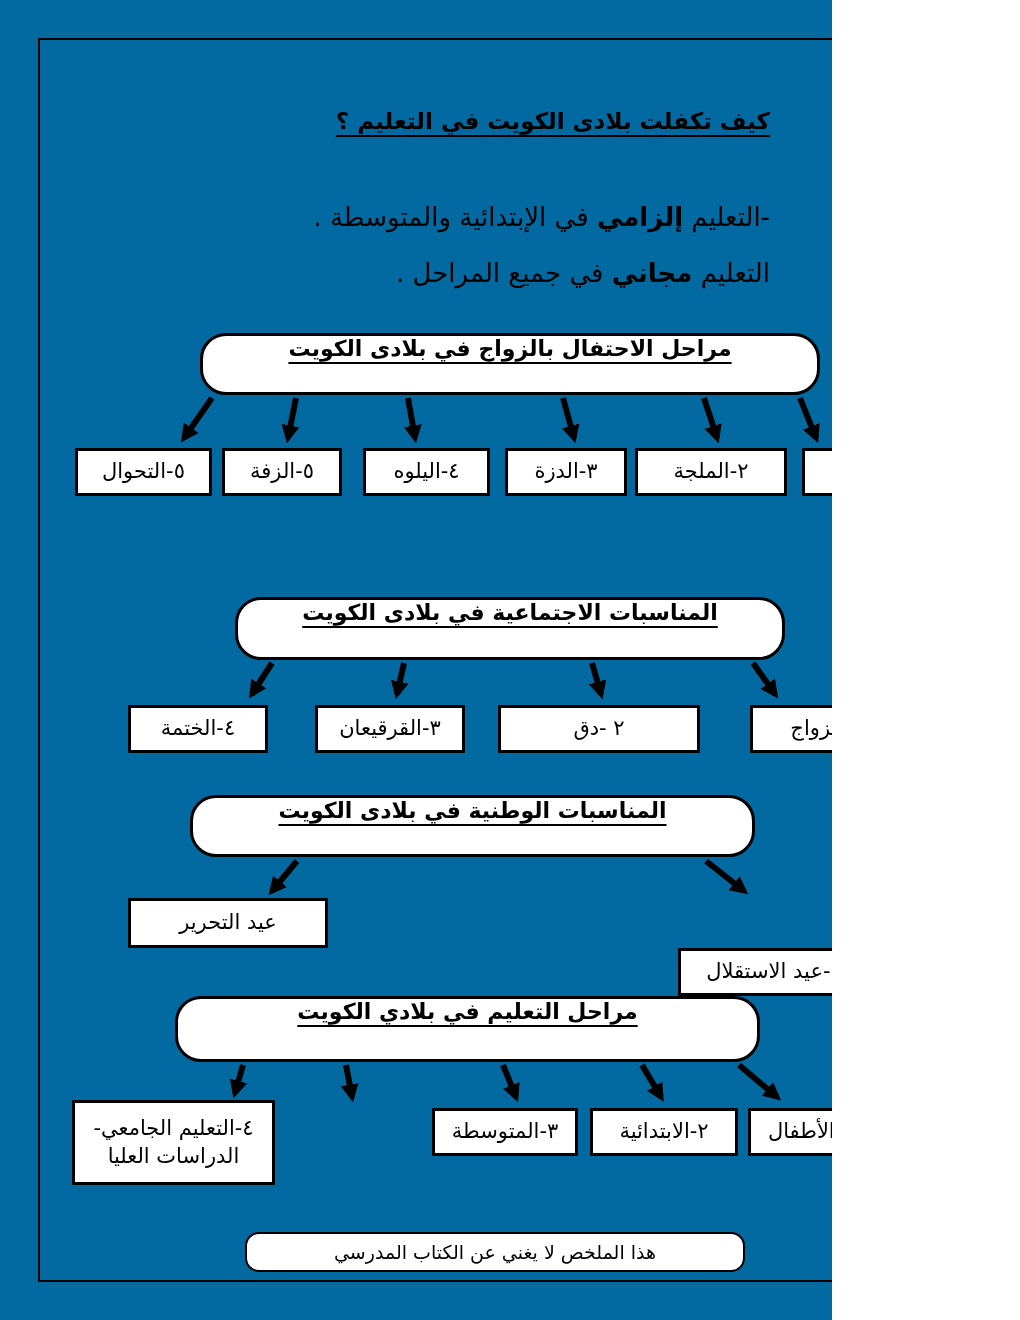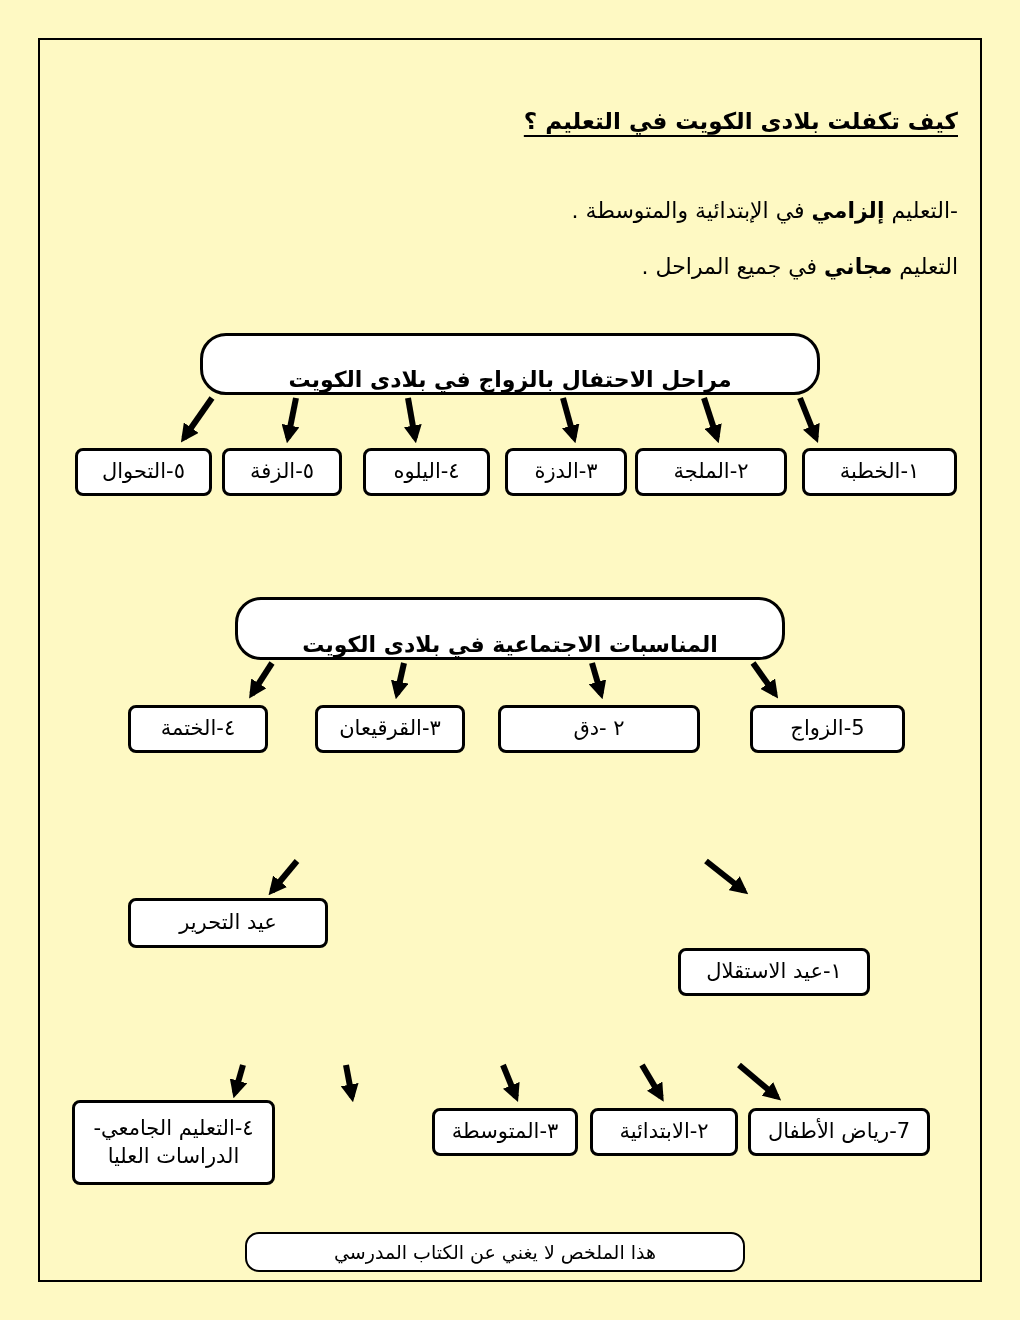--- a/index.html
+++ b/index.html
@@ -1,23 +1,23 @@
 <!DOCTYPE html>
 <html lang="ar"><head>
 <meta charset="utf-8">
 <style>
   * { box-sizing: border-box; }
   html, body { margin: 0; padding: 0; background: #ffffff; }
   body { font-family: "DejaVu Sans", sans-serif; color: #000; }
 
   .page {
     position: relative;
-    width: 1020px;
+    width: 832px;
     height: 1320px;
-    background: #fef9c3;
+    background: #0369a1;
     direction: rtl;
     overflow: hidden;
   }
 
   .frame {
     position: absolute;
     left: 38px; top: 38px;
     width: 944px; height: 1244px;
     border: 2px solid #000;
   }
@@ -27,45 +27,45 @@
   .intro-title {
     position: absolute; top: 108px; right: 62px;
     font-size: 23px; font-weight: bold;
     text-decoration: underline;
     text-underline-offset: 6px;
     text-decoration-thickness: 2px;
     white-space: nowrap;
   }
   .intro-line {
     position: absolute; right: 62px;
-    font-size: 22px; white-space: nowrap; margin-left: 20px;
+    font-size: 26px; white-space: nowrap; margin-left: 20px;
   }
   .intro-line.l1 { top: 176px; }
   .intro-line.l2 { top: 232px; }
   .intro-line b { font-weight: bold; }
 
   .hdr {
     position: absolute;
     border: 3px solid #000;
     border-radius: 26px;
     background: #fff;
-    display: flex; align-items: flex-end; justify-content: center;
+    display: flex; align-items: flex-start; justify-content: center;
   }
   .hdr-text {
     font-size: 22px; font-weight: bold;
     text-decoration: underline;
     text-underline-offset: 6px;
     text-decoration-thickness: 2px;
     white-space: nowrap;
   }
 
   .node {
     position: absolute;
     border: 3px solid #000;
-    border-radius: 8px;
+    border-radius: 1px;
     background: #fff;
     display: flex; align-items: center; justify-content: center;
     font-size: 21px; text-align: center; line-height: 1.3;
     padding: 2px 6px;
   }
 
   .footer-box {
     position: absolute;
     left: 245px; top: 1232px; width: 500px; height: 40px;
     border: 2px solid #000;
@@ -129,23 +129,29 @@
   <div class="node" style="left:75px;top:448px;width:137px;height:48px">٥-التحوال</div>
 
   <div class="hdr" style="left:235px;top:597px;width:550px;height:63px">
     <span class="hdr-text">المناسبات الاجتماعية في بلادى الكويت</span>
   </div>
   <div class="node" style="left:750px;top:705px;width:155px;height:48px">5-الزواج</div>
   <div class="node" style="left:498px;top:705px;width:202px;height:48px">٢ -دق</div>
   <div class="node" style="left:315px;top:705px;width:150px;height:48px">٣-القرقيعان</div>
   <div class="node" style="left:128px;top:705px;width:140px;height:48px">٤-الختمة</div>
 
+  <div class="hdr" style="left:190px;top:795px;width:565px;height:62px">
+    <span class="hdr-text">المناسبات الوطنية في بلادى الكويت</span>
+  </div>
   <div class="node" style="left:678px;top:948px;width:192px;height:48px">١-عيد الاستقلال</div>
   <div class="node" style="left:128px;top:898px;width:200px;height:50px">عيد التحرير</div>
 
+  <div class="hdr" style="left:175px;top:996px;width:585px;height:66px">
+    <span class="hdr-text">مراحل التعليم في بلادي الكويت</span>
+  </div>
   <div class="node" style="left:748px;top:1108px;width:182px;height:48px">7-رياض الأطفال</div>
   <div class="node" style="left:590px;top:1108px;width:148px;height:48px">٢-الابتدائية</div>
   <div class="node" style="left:432px;top:1108px;width:146px;height:48px">٣-المتوسطة</div>
   <div class="node" style="left:72px;top:1100px;width:203px;height:85px">٤-التعليم الجامعي- الدراسات العليا</div>
 
   <div class="footer-box">
     <span>هذا الملخص لا يغني عن الكتاب المدرسي</span>
   </div>
 </div>
 

